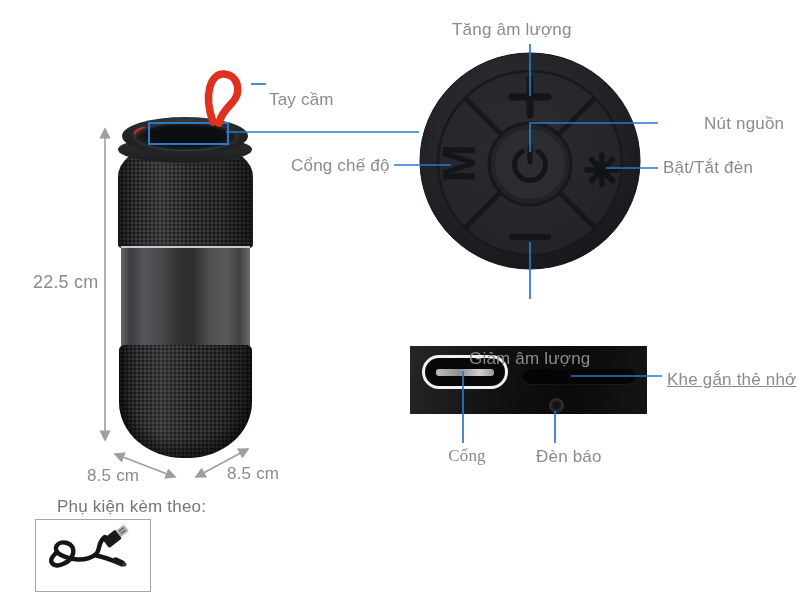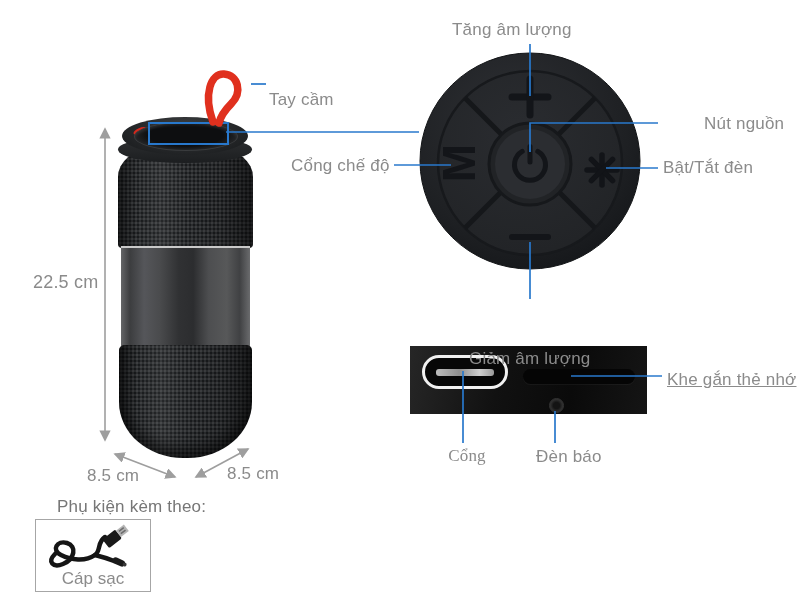--- a/index.html
+++ b/index.html
@@ -132,21 +132,20 @@
         <rect x="64" y="7" width="16" height="11" rx="1.5" fill="#191919"></rect>
         <rect x="80" y="8.5" width="10" height="8" fill="#b5b5b5"></rect>
         <rect x="82" y="10" width="6" height="1.6" fill="#6d6d6d"></rect>
         <rect x="82" y="13" width="6" height="1.6" fill="#6d6d6d"></rect>
       </g>
       <g transform="rotate(24 78 38)">
         <rect x="73" y="34" width="13" height="6.5" rx="3" fill="#1a1a1a"></rect>
         <rect x="84" y="35.2" width="4" height="4" rx="2" fill="#383838"></rect>
       </g>
     </svg>
-    <div id="acc-label">Cáp sạc</div>
   </div>
 
   <svg id="overlay" width="800" height="600" viewBox="0 0 800 600">
     <defs>
       <marker id="arr" viewBox="0 0 10 10" refX="8.5" refY="5" markerWidth="7" markerHeight="7" orient="auto-start-reverse">
         <path d="M0,0 L10,5 L0,10 z" fill="#9e9e9e"></path>
       </marker>
     </defs>
 
     <path d="M213,122 C203,94 211,73 224,74 C238,75 243,92 231,104 C226,109 221,115 219,123" stroke="#e0301e" stroke-width="7.5" fill="none" stroke-linecap="round"></path>

